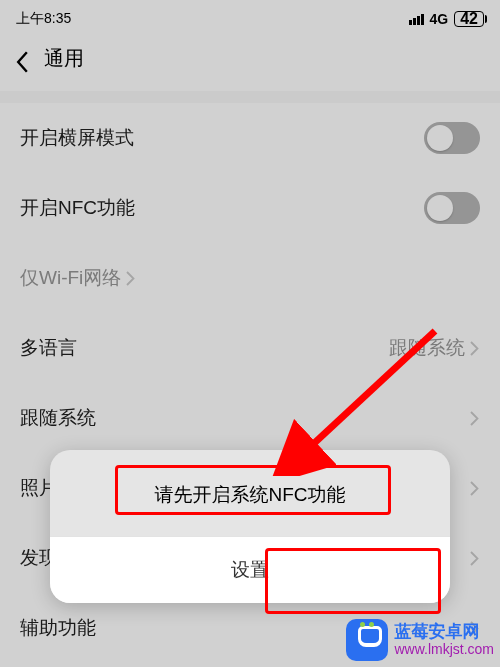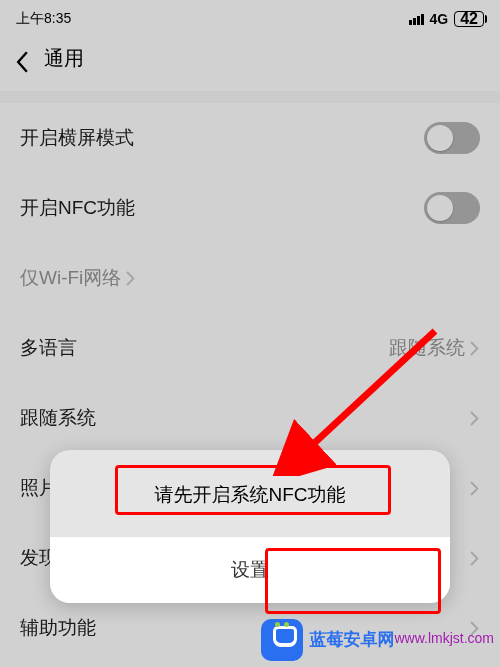--- a/index.html
+++ b/index.html
@@ -33,21 +33,21 @@
 .dialog-btns{display:flex;border-top:1px solid #e3e3e3}
 .dialog-btns button{flex:1;border:none;background:#fff;font-size:19px;padding:20px 0;color:#333;font-family:inherit}
 .dialog-btns button + button{border-left:5px solid #701a75}
 .hl-msg{position:absolute;border:3px solid #ff0000;border-radius:4px;top:465px;left:115px;width:270px;height:44px;pointer-events:none}
 .hl-btn{position:absolute;border:3px solid #ff0000;border-radius:4px;top:548px;left:265px;width:170px;height:60px;pointer-events:none}
 .arrow-svg{position:absolute;top:326px;left:265px;width:180px;height:150px;pointer-events:none}
 .watermark{position:absolute;right:6px;bottom:6px;display:flex;align-items:center;gap:6px}
 .wm-icon{width:42px;height:42px;background:#2a6ff0;border-radius:10px;position:relative}
 .wm-icon:before{content:"";position:absolute;top:7px;left:12px;width:18px;height:14px;border:3px solid #fff;border-radius:5px 5px 8px 8px;border-bottom-width:4px}
 .wm-icon:after{content:"";position:absolute;top:3px;left:14px;width:5px;height:5px;background:#8fd04a;border-radius:50%;box-shadow:9px 0 0 #8fd04a}
-.wm-txt{display:flex;line-height:1.1}
+.wm-txt{display:flex;flex-direction:column;line-height:1.1}
 .wm-name{font-size:17px;color:#2a6ff0;font-weight:600}
 .wm-url{font-size:14px;color:#a21caf}
 </style>
 </head>
 <body>
 
 <div class="screen">
 
   <div class="statusbar">
     <span>上午8:35</span>

